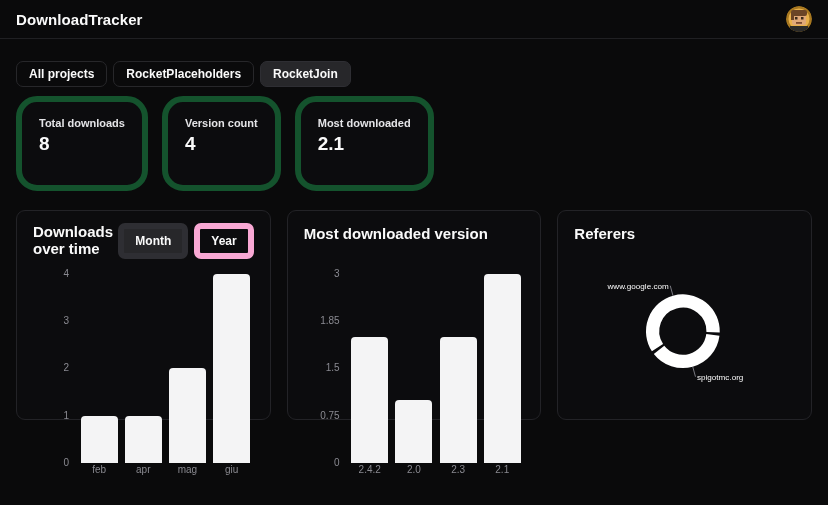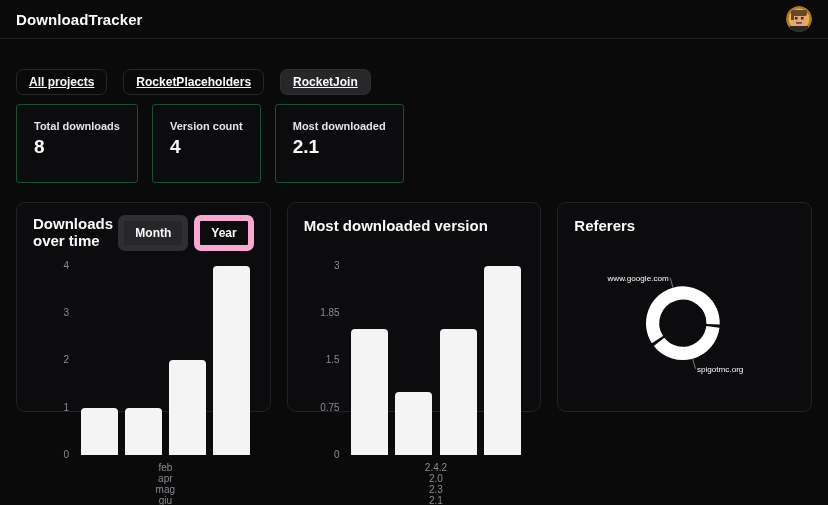--- a/index.html
+++ b/index.html
@@ -13,33 +13,33 @@
   .app-header {
     height:39px; display:flex; align-items:center; justify-content:space-between;
     padding:0 16px; border-bottom:1px solid #202023;
   }
   .app-title { font-size:15px; font-weight:700; letter-spacing:.1px; }
   .avatar { width:26px; height:26px; border-radius:50%; overflow:hidden; cursor:pointer; display:block; }
 
   .page { padding:0 16px; }
 
   
-  .tabs { display:flex; gap:16px; margin-top:30px;text-decoration:underline; }
+  .tabs { display:flex; gap:6px; margin-top:22px; }
   .tab {
     background:transparent; color:#fafafa; border:1px solid #27272a;
     border-radius:7px; padding:6px 12px; font-size:12px; font-weight:600;
     font-family:inherit; cursor:pointer; line-height:1; height:26px;
   }
   .tab.active { background:#27272a; border-color:#2e2e33; }
 
   
   .stats { display:flex; gap:14px; margin-top:9px; }
   .stat-card {
-    border:1px solid #14532d; background:#0c0c0e; border-radius:3px;
-    padding:15px 17px 24px 17px; min-width:90px;
+    border:6px solid #14532d; background:#0c0c0e; border-radius:21px;
+    padding:15px 17px 30px 17px; min-width:90px;
   }
   .stat-label { font-size:11px; font-weight:600; color:#e4e4e7; }
   .stat-value { font-size:19px; font-weight:700; margin-top:5px; line-height:1.1; }
 
   
   .panels { display:grid; grid-template-columns:1fr 1fr 1fr; gap:16px; margin-top:19px; }
   .panel {
     border:1px solid #232327; background:#0c0c0e; border-radius:9px;
     padding:12px 16px 16px 16px; height:210px; position:relative;
   }
@@ -60,21 +60,21 @@
     column-gap:8px; margin-top:3px;
   }
   .yaxis { position:relative; grid-column:1; grid-row:1; }
   .yaxis span {
     position:absolute; right:0; transform:translateY(50%);
     font-size:10px; color:#8a8a91; line-height:1;
   }
   .plot { grid-column:2; grid-row:1; display:flex; align-items:flex-end; }
   .plot .col { flex:1; display:flex; justify-content:center; align-items:flex-end; height:100%; }
   .plot .bar { width:37px; background:#f4f4f5; border-radius:4px 4px 0 0; }
-  .xaxis { grid-column:2; grid-row:2; display:flex; padding-top:7px;flex-direction:column; }
+  .xaxis { grid-column:2; grid-row:2; display:flex; padding-top:1px; }
   .xaxis span { flex:1; text-align:center; font-size:10px; color:#8a8a91; }
 
   
   .donut-wrap { position:absolute; inset:0; }
   .donut-wrap svg { width:100%; height:100%; display:block; }
 </style>
 </head>
 <body>
 
 <header class="app-header">

